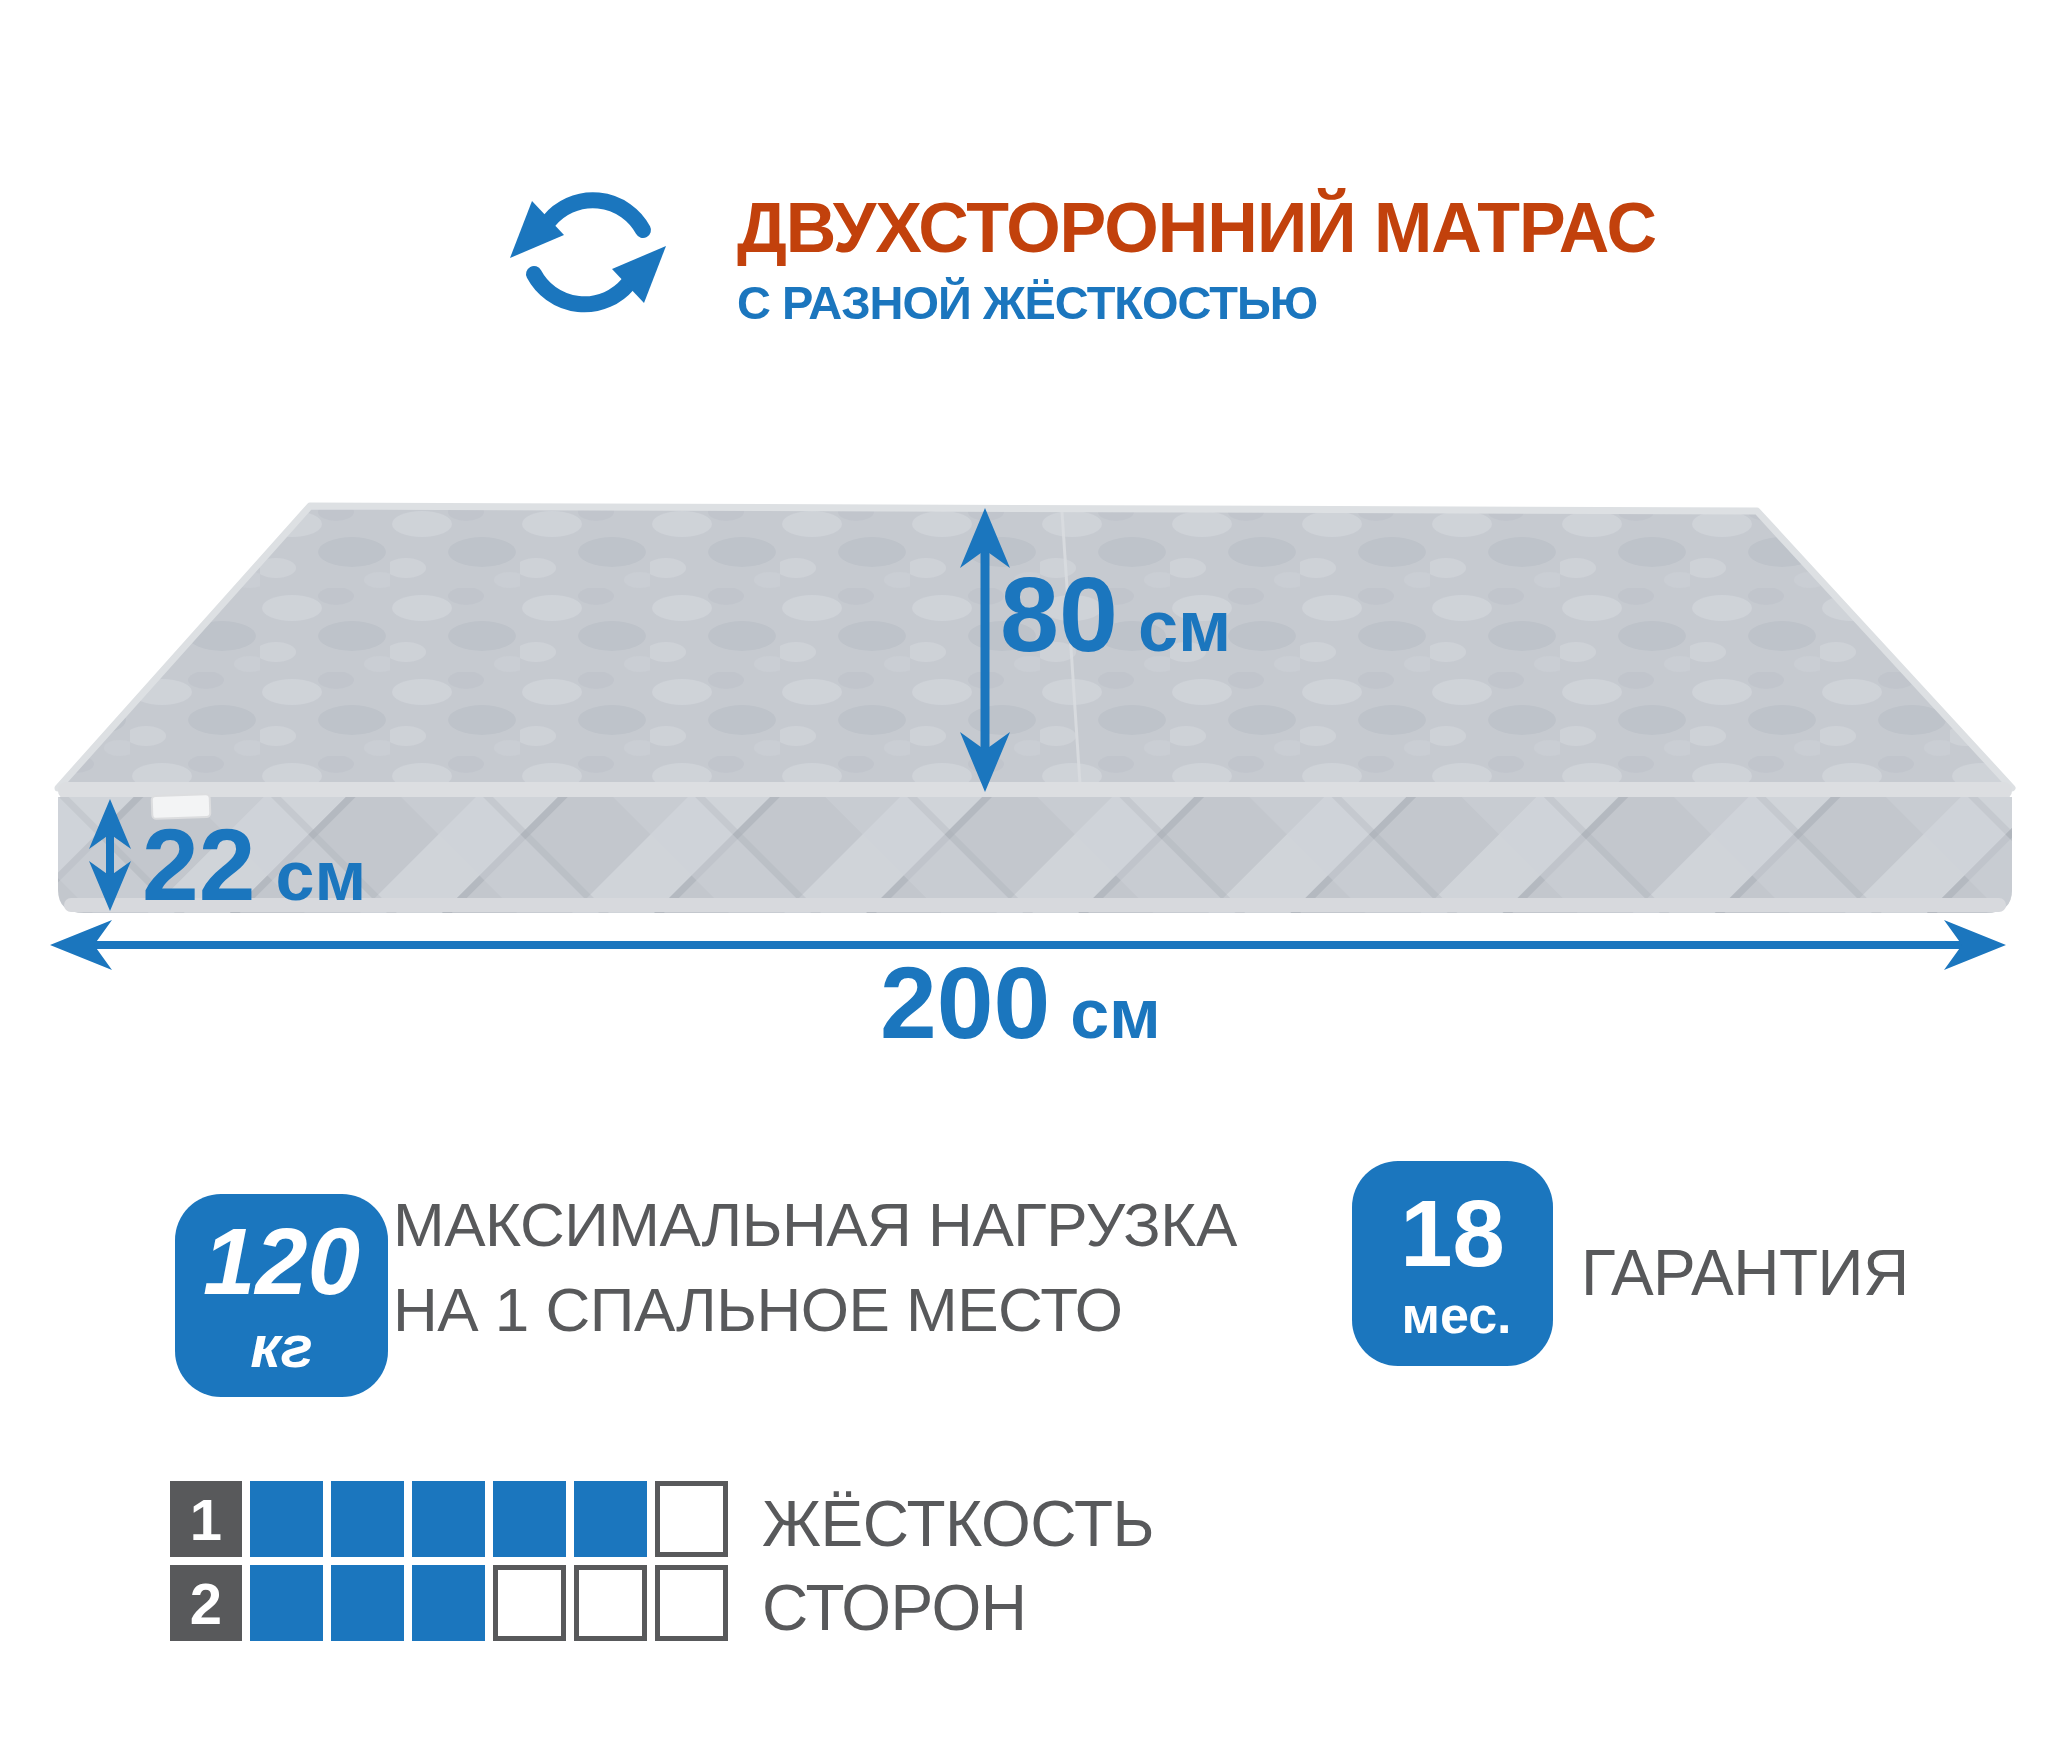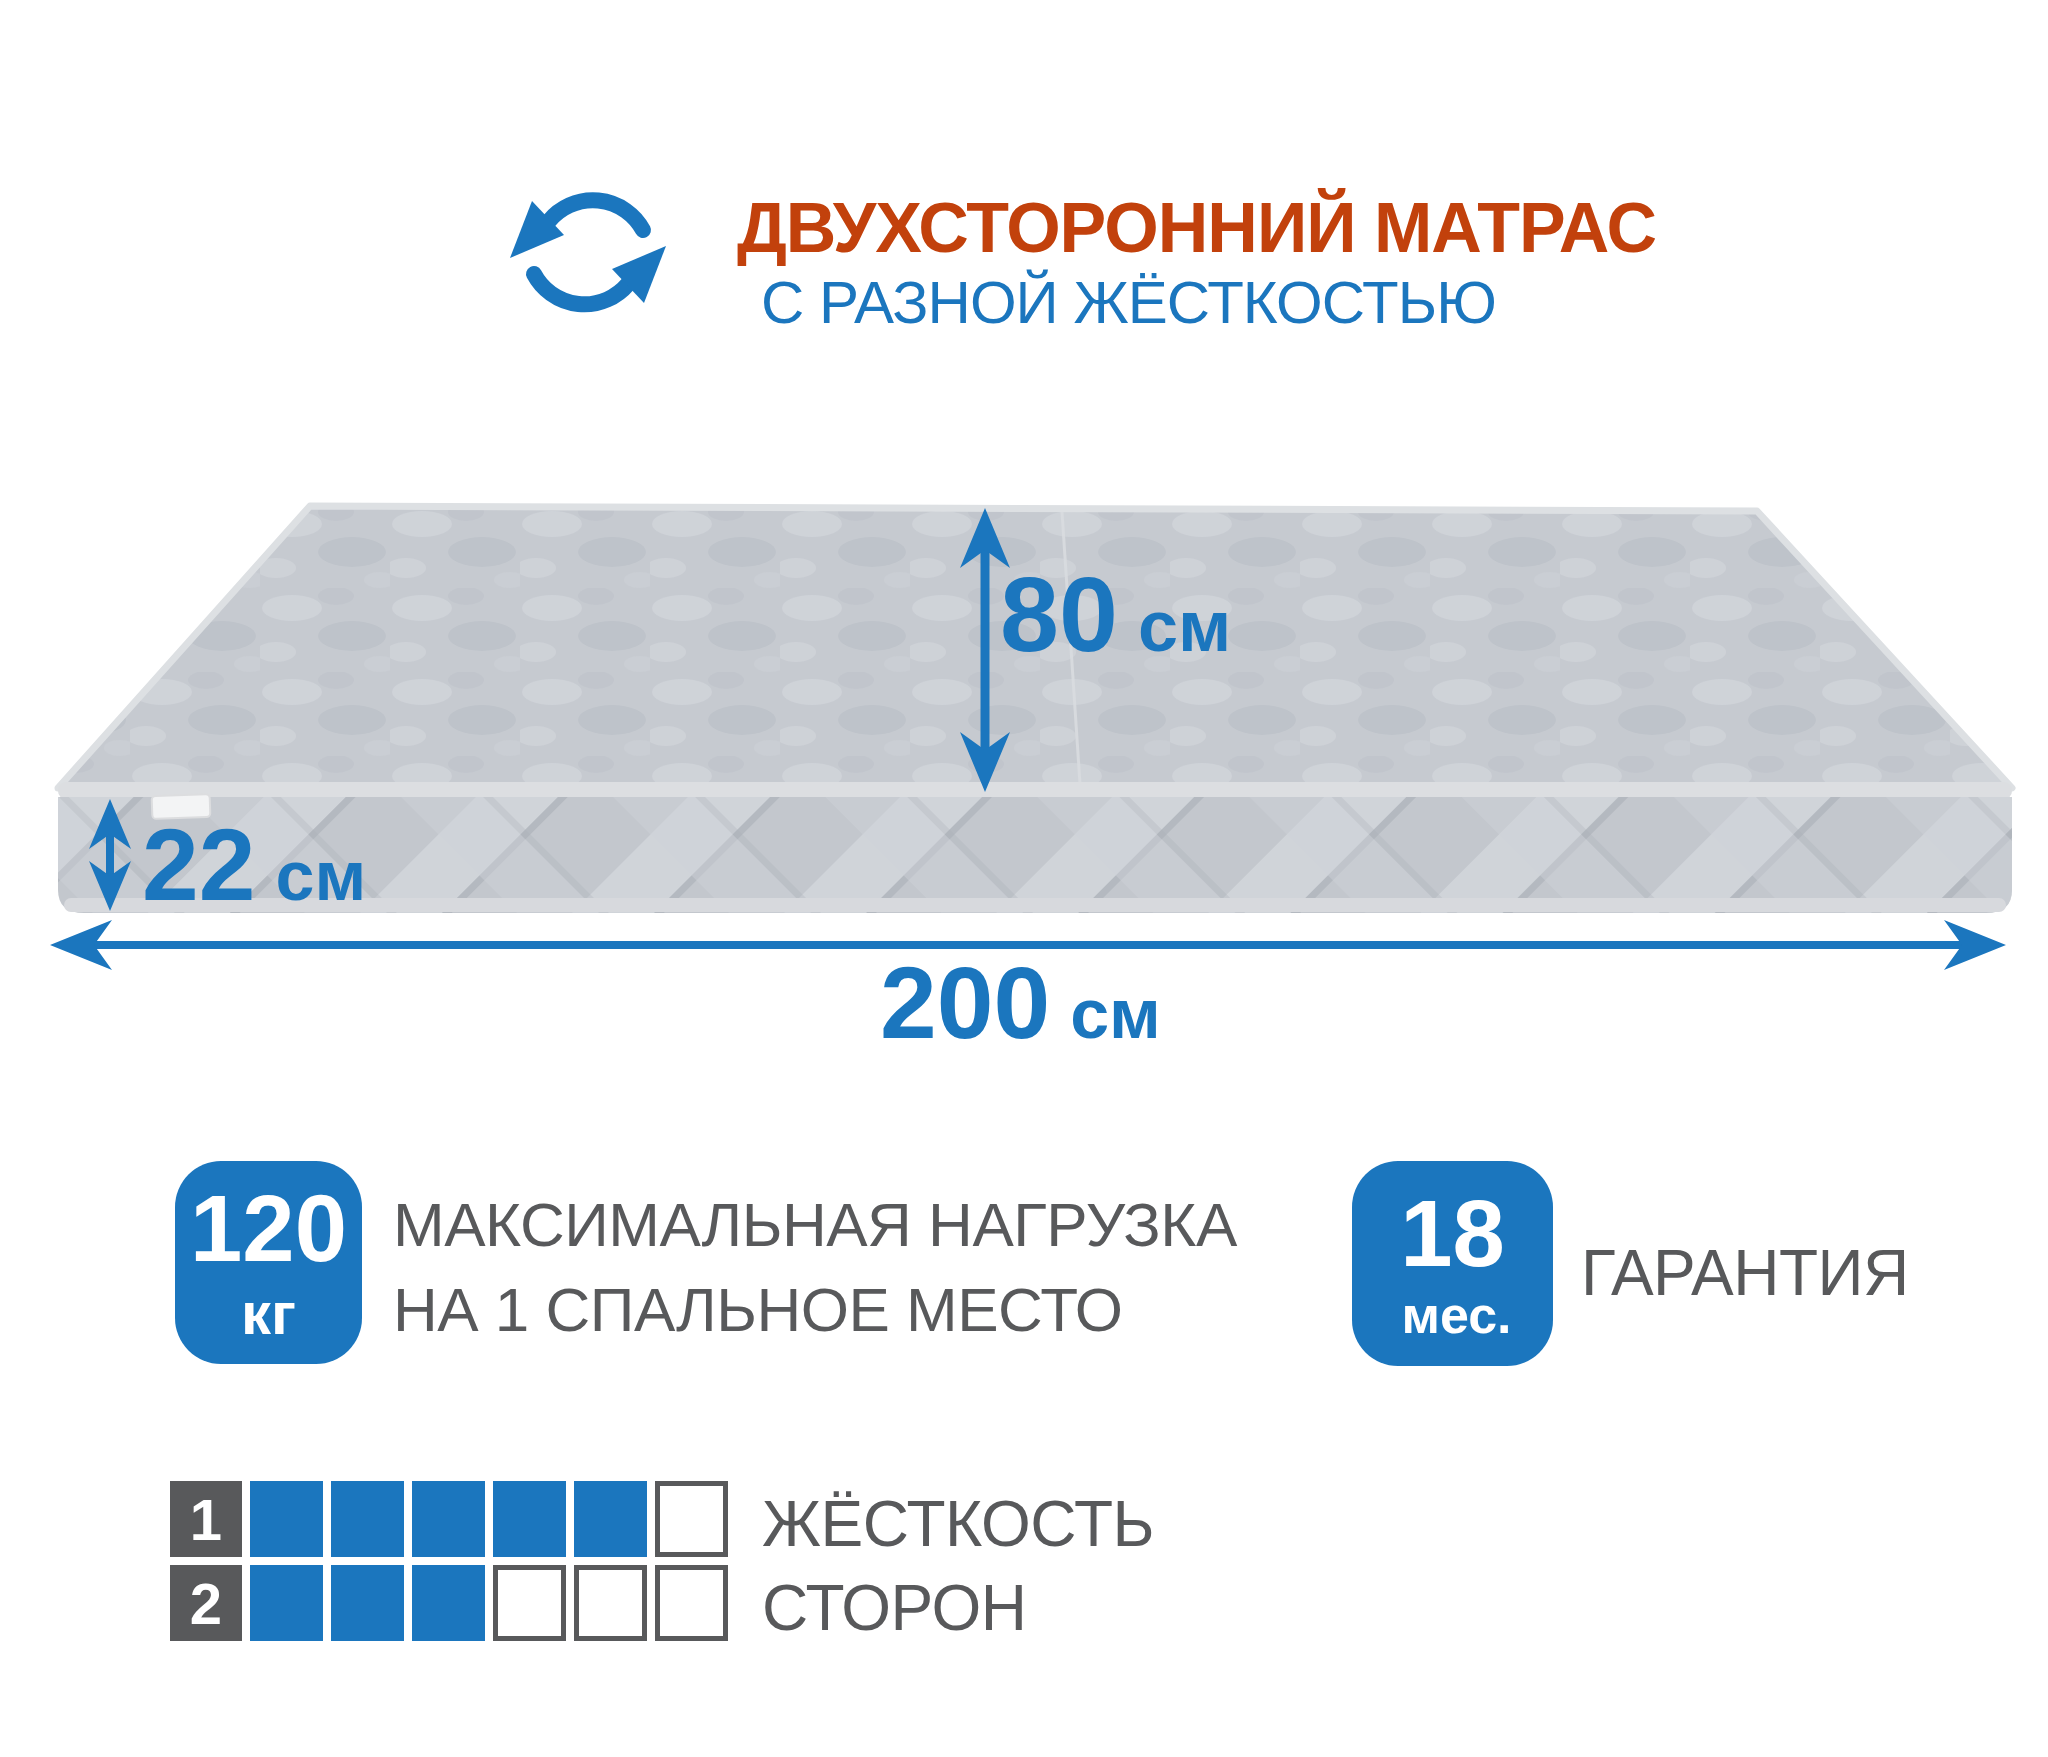--- a/index.html
+++ b/index.html
@@ -9,38 +9,38 @@
   }
   html,body{margin:0;padding:0;background:#fff;}
   .canvas{
     position:relative;width:2048px;height:1757px;background:#fff;overflow:hidden;
     font-family:"Liberation Sans","DejaVu Sans",sans-serif;
   }
   
   .rotation-icon{position:absolute;left:502px;top:174px;width:172px;height:158px;}
   .title-block{position:absolute;left:737px;top:190px;letter-spacing:-1px;}
   .title-line1{font-size:70px;font-weight:700;color:#c2410c;line-height:76px;white-space:nowrap;}
-  .title-line2{font-size:60px;font-weight:400;color:var(--blue);line-height:74px;white-space:nowrap;margin-left:24px;}
+  .title-line2{font-size:47px;font-weight:700;color:var(--blue);line-height:74px;white-space:nowrap;}
   
   .scene{position:absolute;left:0;top:0;width:2048px;height:1757px;}
   
   .dim-label{position:absolute;color:var(--blue);font-weight:700;white-space:nowrap;z-index:5;}
   .dim-label .val{font-size:106px;line-height:1;}
   .dim-label .unit{font-size:72px;line-height:1;margin-left:20px;}
   #dim-width{left:1000px;top:561px;}
   #dim-height{left:142px;top:814px;}
   #dim-height .val{font-size:102px;}
   #dim-height .unit{font-size:70px;}
   #dim-length{left:880px;top:952px;width:330px;text-align:left;}
   #dim-length .val{font-size:102px;}
   #dim-length .unit{font-size:70px;}
   
   .badge{position:absolute;background:var(--blue);border-radius:46px;color:#fff;
          display:flex;flex-direction:column;align-items:center;justify-content:center;}
-  #badge-load{left:175px;top:1161px;width:187px;height:203px;}
+  #badge-load{left:175px;top:1194px;width:213px;height:203px;font-style:italic;}
   #badge-warranty{left:1352px;top:1161px;width:201px;height:205px;}
   .badge .b-val{font-size:94px;font-weight:700;line-height:1;}
   .badge .b-unit{font-size:60px;font-weight:700;line-height:1;margin-top:8px;}
   #badge-warranty .b-unit{font-size:52px;margin-left:8px;}
   .load-caption{position:absolute;left:393px;top:1182px;font-size:62px;line-height:85px;
                 color:var(--text-gray);letter-spacing:-0.5px;white-space:nowrap;}
   .warranty-caption{position:absolute;left:1581px;top:1236px;font-size:64px;
                 color:var(--text-gray);letter-spacing:-0.5px;white-space:nowrap;}
   
   .firm-row{position:absolute;left:170px;display:flex;gap:8px;}

